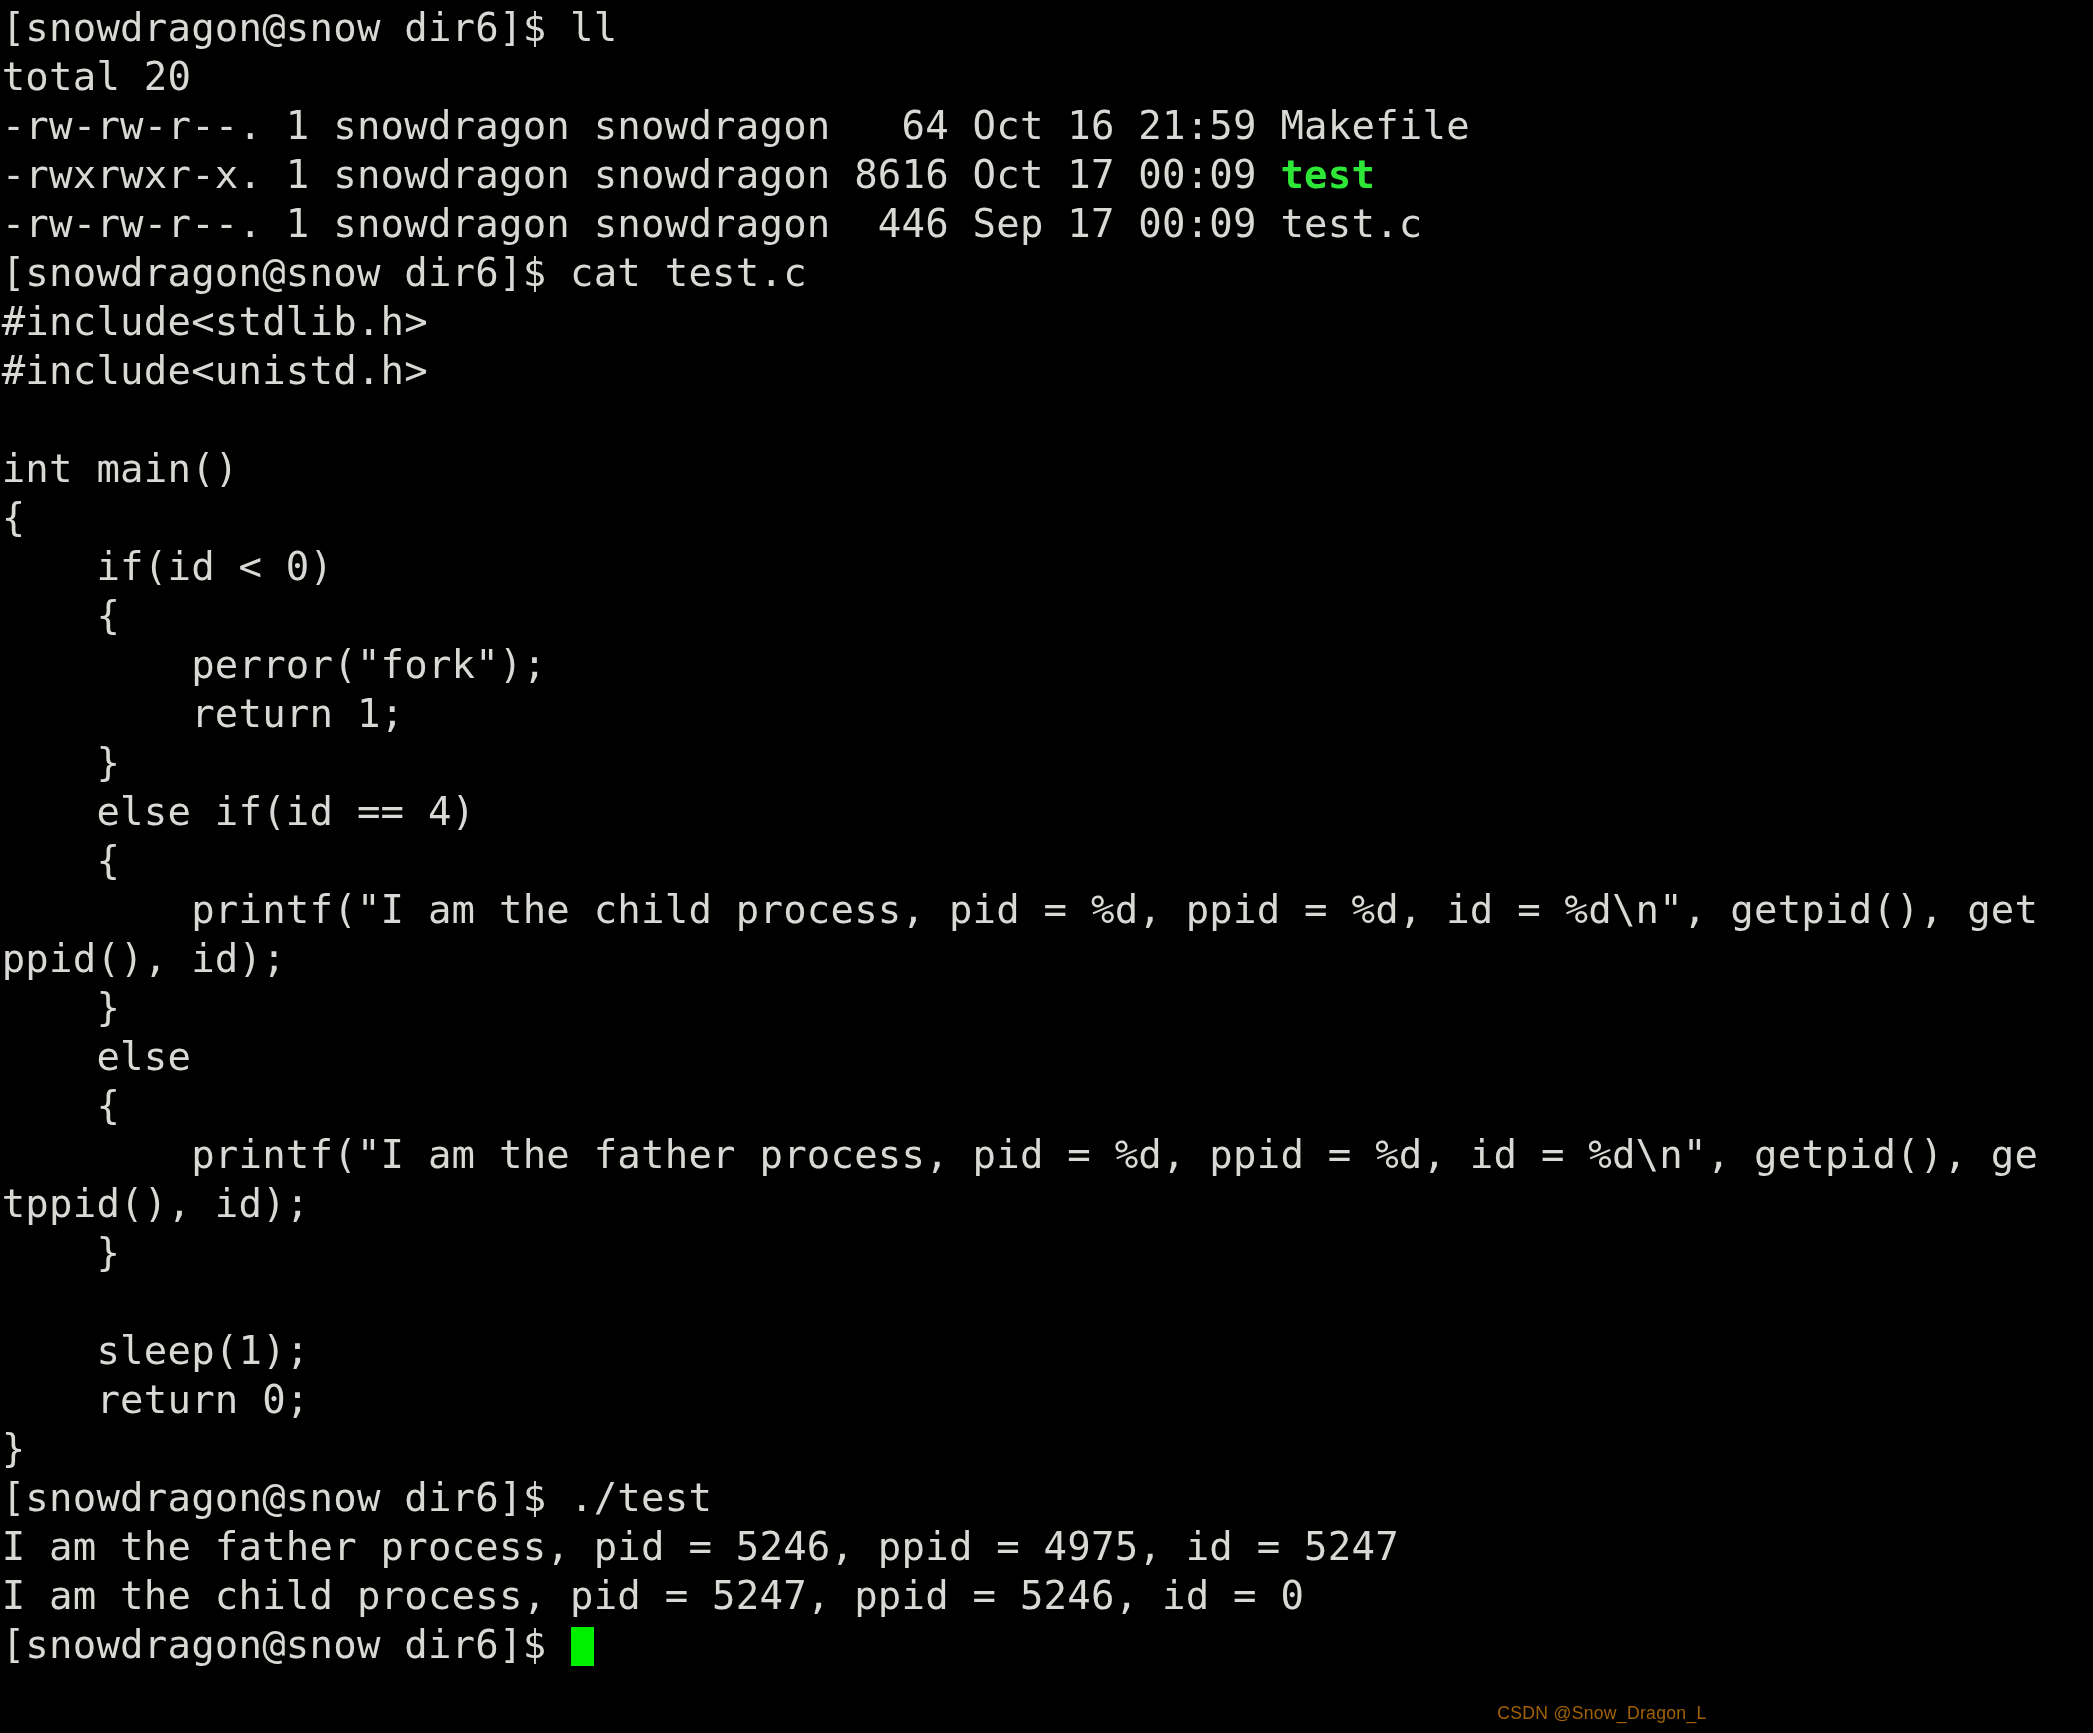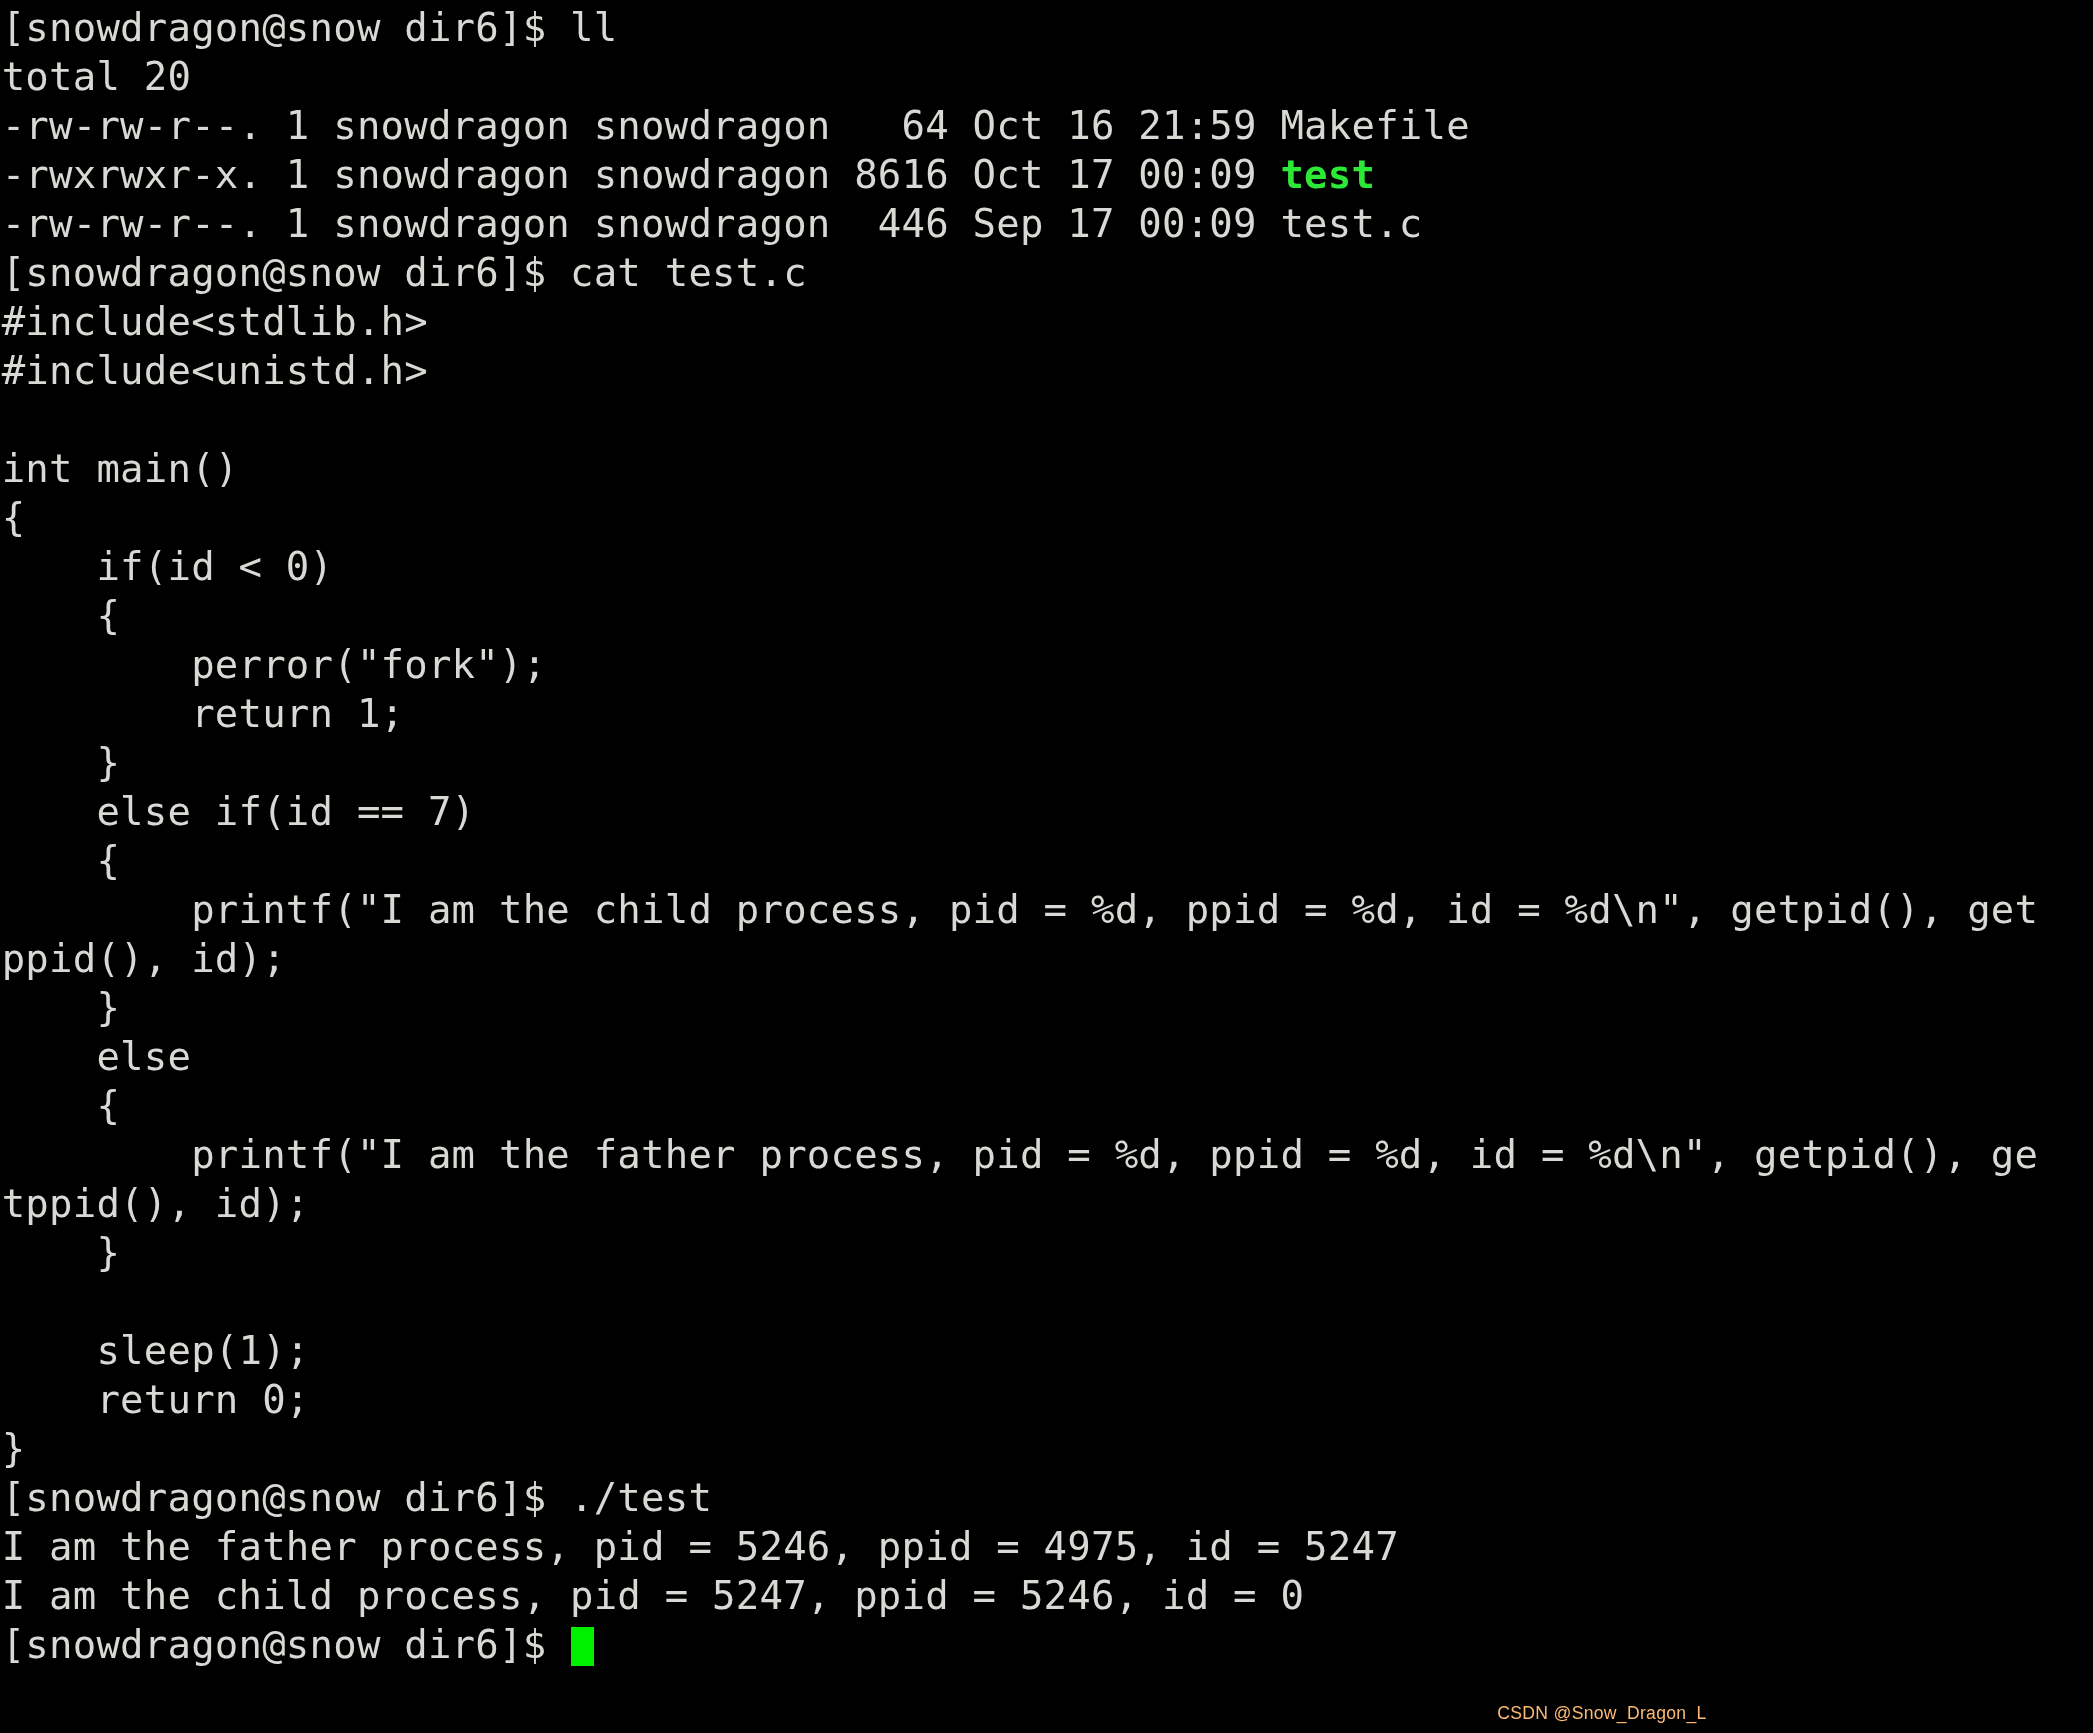--- a/index.html
+++ b/index.html
@@ -46,21 +46,21 @@
     background: #00f000;
     vertical-align: -7.6px;
     margin-left: 0.8px;
   }
   #watermark {
     position: absolute;
     right: 13.4px;
     bottom: 10px;
     font-family: "Liberation Sans", sans-serif;
     font-size: 17.6px;
-    color: #fdba74;
+    color: #a16207;
     letter-spacing: 0.3px;
     white-space: pre;
   }
 </style>
 </head>
 <body>
 
 <div id="terminal">
 
   <div id="term-output">
@@ -73,21 +73,21 @@
       <div class="term-line">#include&lt;stdlib.h&gt;</div>
       <div class="term-line">#include&lt;unistd.h&gt;</div>
       <div class="term-line blank"> </div>
       <div class="term-line">int main()</div>
       <div class="term-line">{</div>
       <div class="term-line">    if(id &lt; 0)</div>
       <div class="term-line">    {</div>
       <div class="term-line">        perror("fork");</div>
       <div class="term-line">        return 1;</div>
       <div class="term-line">    }</div>
-      <div class="term-line">    else if(id == 7)</div>
+      <div class="term-line">    else if(id == 4)</div>
       <div class="term-line">    {</div>
       <div class="term-line">        printf("I am the child process, pid = %d, ppid = %d, id = %d\n", getpid(), get</div>
       <div class="term-line">ppid(), id);</div>
       <div class="term-line">    }</div>
       <div class="term-line">    else</div>
       <div class="term-line">    {</div>
       <div class="term-line">        printf("I am the father process, pid = %d, ppid = %d, id = %d\n", getpid(), ge</div>
       <div class="term-line">tppid(), id);</div>
       <div class="term-line">    }</div>
       <div class="term-line blank"> </div>

